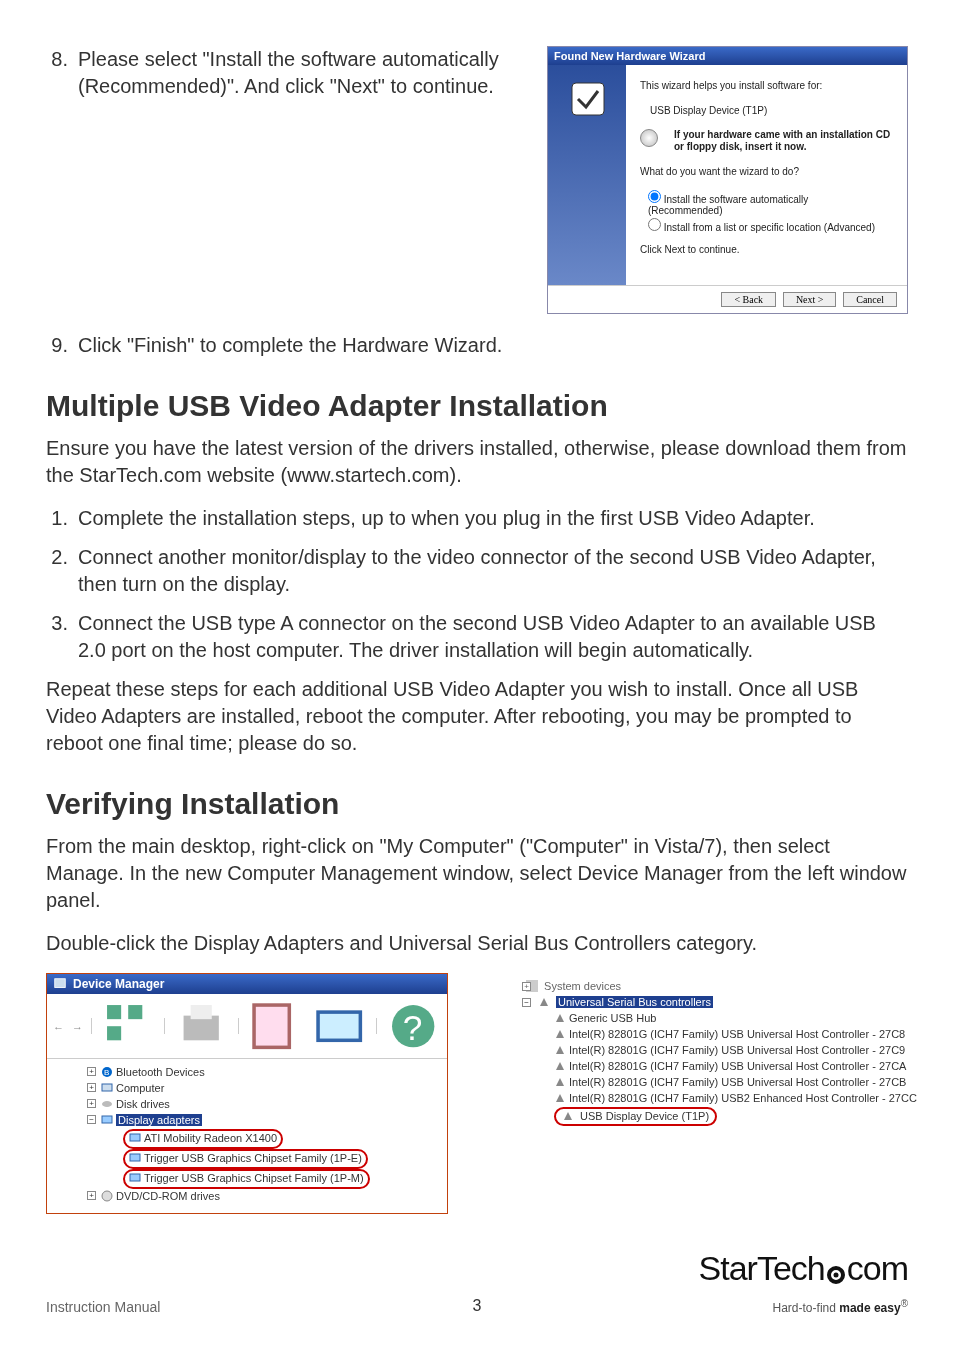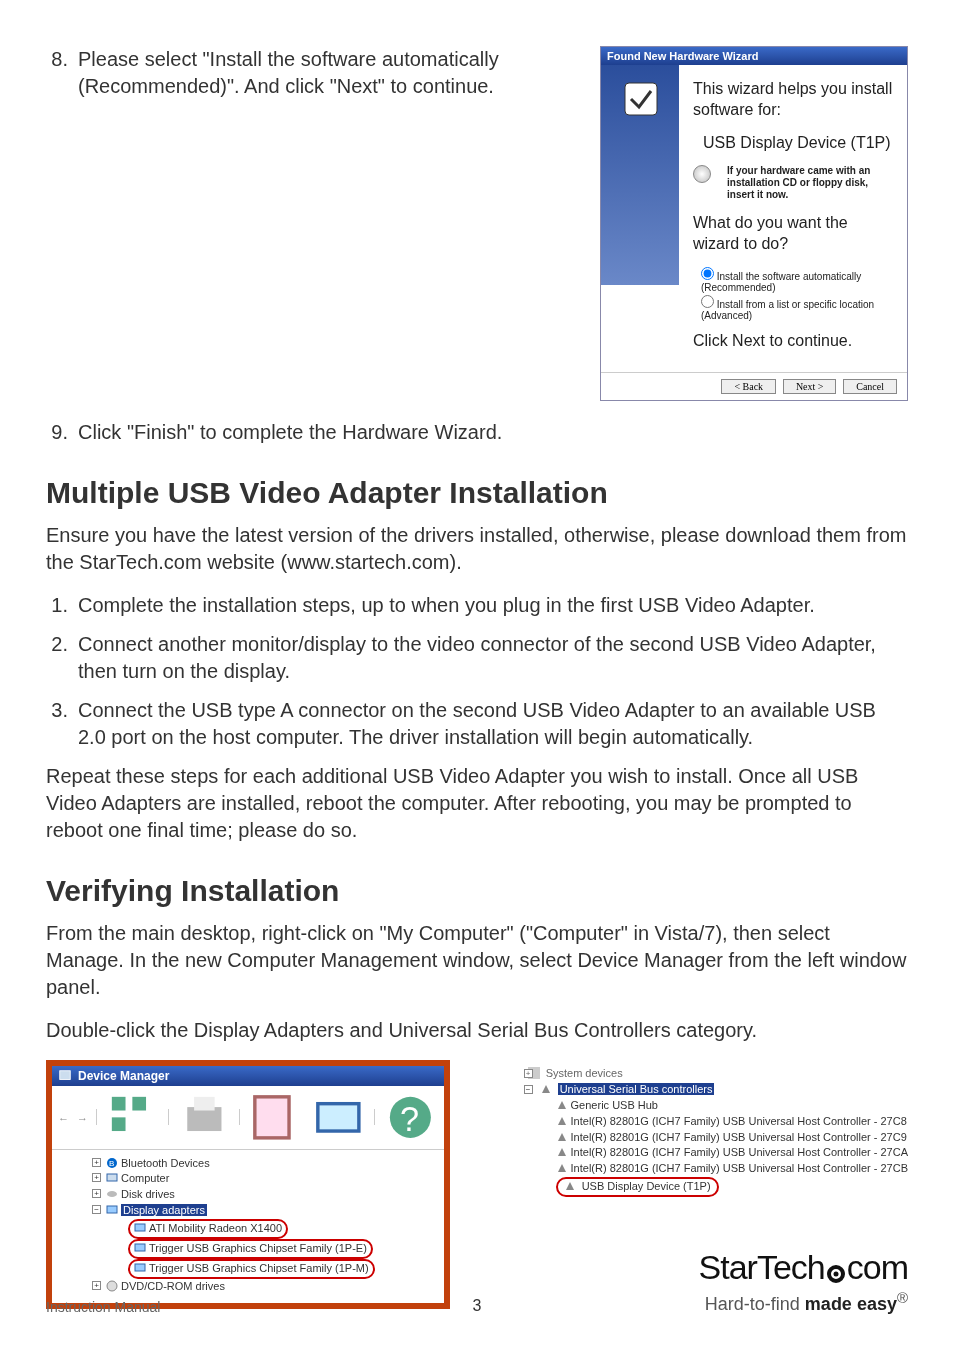--- a/index.html
+++ b/index.html
@@ -4,35 +4,35 @@
 <style>
   *{box-sizing:border-box;margin:0;padding:0}
   body{width:954px;height:1345px;background:#fff;font-family:"Myriad Pro","Segoe UI",Arial,sans-serif;color:#333;position:relative;padding:46px 46px 0 46px}
   .row{display:flex;gap:16px;align-items:flex-start}
   .body-text{font-size:20px;line-height:1.35;color:#333;margin-bottom:16px}
   ol{list-style:none;padding:0;margin:0}
   ol>li{display:flex;gap:10px;font-size:20px;line-height:1.35;color:#333;margin-bottom:12px}
   ol>li>.num{flex:0 0 22px;text-align:right}
   ol>li>.txt{flex:1}
   h2{font-size:30px;font-weight:600;color:#333;margin:30px 0 12px 0}
-  .wizard{width:308px;border:1px solid #88a;background:#fff;font-family:Tahoma,Arial,sans-serif;font-size:10px;color:#222}
+  .wizard{width:361px;border:1px solid #88a;background:#fff;font-family:Tahoma,Arial,sans-serif;font-size:10px;color:#222}
   .wizard-title{background:linear-gradient(#3a6ac8,#1e3f8f);color:#fff;font-weight:bold;padding:3px 6px;font-size:11px}
   .wizard-body{display:flex}
   .wizard-side{width:78px;height:220px;background:linear-gradient(#2b4e9c,#6a88c8);position:relative}
   .wizard-side svg{position:absolute;left:20px;top:14px}
   .wizard-main{flex:1;padding:14px 14px 8px 14px}
-  .wizard-main p{font-size:16px;margin-bottom:12px;line-height:1.3}
+  .wizard-main p{font-size:10px;margin-bottom:12px;line-height:1.3}
   .wizard-cd{display:flex;gap:16px;margin:10px 0 12px 0}
   .wizard-cd .cd{width:18px;height:18px;border-radius:50%;background:radial-gradient(#fff,#bbb);border:1px solid #888;flex:0 0 18px}
   .wizard-cd .t{font-size:10px;font-weight:bold;line-height:1.2}
   .wizard-opts{margin:6px 10px 10px 8px}
   .wizard-opts label{display:block;font-size:10px;margin:2px 0}
   .wizard-footer{border-top:1px solid #ccc;padding:6px 10px;text-align:right}
   .wizard-footer button{font-family:Tahoma;font-size:10px;padding:1px 12px;margin-left:4px;border:1px solid #888;background:#efefef}
-  .dm{width:458px;border:6px solid #c2410c;background:#fff;font-family:Tahoma,Arial,sans-serif;font-size:11px}
+  .dm{width:458px;border:1px solid #c2410c;background:#fff;font-family:Tahoma,Arial,sans-serif;font-size:11px}
   .dm-title{background:linear-gradient(#3a6ac8,#1e3f8f);color:#fff;padding:3px 6px;font-weight:bold;font-size:12px;display:flex;align-items:center;gap:6px}
   .dm-title svg{width:14px;height:14px}
   .dm-menu{padding:3px 6px;color:#222;border-bottom:1px solid #ccc}
   .dm-menu span{margin-right:14px}
   .dm-toolbar{padding:4px 6px;border-bottom:1px solid #ccc;display:flex;gap:8px;align-items:center;color:#888}
   .dm-toolbar .sep{border-left:1px solid #ccc;height:16px}
   .dm-tree{padding:6px 4px 8px 4px;font-size:11px;line-height:1.45}
   .dm-tree .node{padding-left:28px;position:relative;white-space:nowrap}
   .dm-tree .node.l2{padding-left:50px}
   .dm-tree .node.l3{padding-left:72px}
@@ -48,21 +48,21 @@
   .usb-tree .exp{position:absolute;left:4px;top:3px;width:9px;height:9px;border:1px solid #888;background:#fff;font-size:8px;line-height:7px;text-align:center}
   .usb-tree .sel{background:#1e3f8f;color:#fff;padding:0 2px}
   .usb-tree .circ{border:2px solid #c00;border-radius:12px;padding:0 6px;display:inline-block}
   .usb-tree svg.ic{width:12px;height:12px;vertical-align:-2px;margin-right:3px}
   .screens-row{display:flex;gap:70px;margin-top:10px}
   .footer{position:absolute;left:46px;right:46px;bottom:30px;display:flex;align-items:flex-end;justify-content:space-between}
   .footer-left{font-size:14px;color:#666}
   .footer-page{font-size:16px;color:#333;position:absolute;left:50%;transform:translateX(-50%)}
   .logo{text-align:right}
   .logo .brand{font-size:34px;font-weight:500;letter-spacing:-1px;color:#111;display:flex;align-items:center;justify-content:flex-start}
-  .logo .tag{font-size:18px;color:#555;margin-top:2px}
+  .logo .tag{font-size:12px;color:#555;margin-top:10px}
   .logo .tag b{font-weight:600;color:#222}
 </style>
 </head>
 <body>
 
 <div class="row">
   <ol style="flex:1">
     <li>
       <span class="num">8.</span>
       <span class="txt">Please select "Install the software automatically (Recommended)". And click "Next" to continue.</span>
@@ -218,20 +218,23 @@
           </svg>Intel(R) 82801G (ICH7 Family) USB Universal Host Controller - 27C8</div>
         <div class="node"><svg class="ic" viewBox="0 0 12 12">
             <path d="M2 10 L6 2 L10 10 Z" fill="#888"></path>
           </svg>Intel(R) 82801G (ICH7 Family) USB Universal Host Controller - 27C9</div>
         <div class="node"><svg class="ic" viewBox="0 0 12 12">
             <path d="M2 10 L6 2 L10 10 Z" fill="#888"></path>
           </svg>Intel(R) 82801G (ICH7 Family) USB Universal Host Controller - 27CA</div>
         <div class="node"><svg class="ic" viewBox="0 0 12 12">
             <path d="M2 10 L6 2 L10 10 Z" fill="#888"></path>
           </svg>Intel(R) 82801G (ICH7 Family) USB Universal Host Controller - 27CB</div>
+        <div class="node"><svg class="ic" viewBox="0 0 12 12">
+            <path d="M2 10 L6 2 L10 10 Z" fill="#888"></path>
+          </svg>Intel(R) 82801G (ICH7 Family) USB2 Enhanced Host Controller - 27CC</div>
       </div>
     <div class="node">
       <span class="circ">
         <svg class="ic" viewBox="0 0 12 12">
             <path d="M2 10 L6 2 L10 10 Z" fill="#888"></path>
           </svg>
         <span>USB Display Device (T1P)</span>
       </span>
     </div>
   </div>

